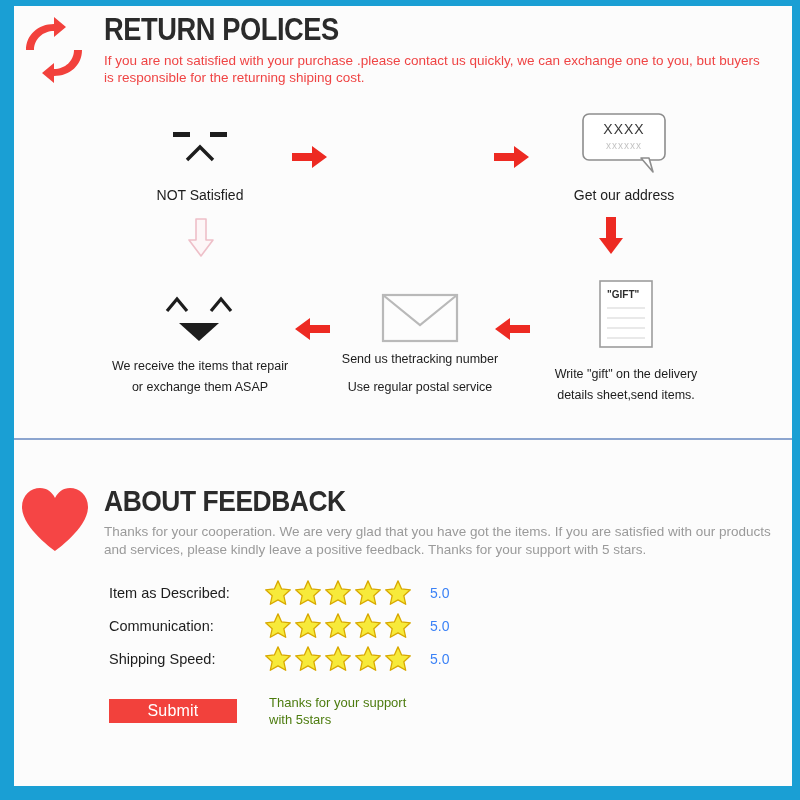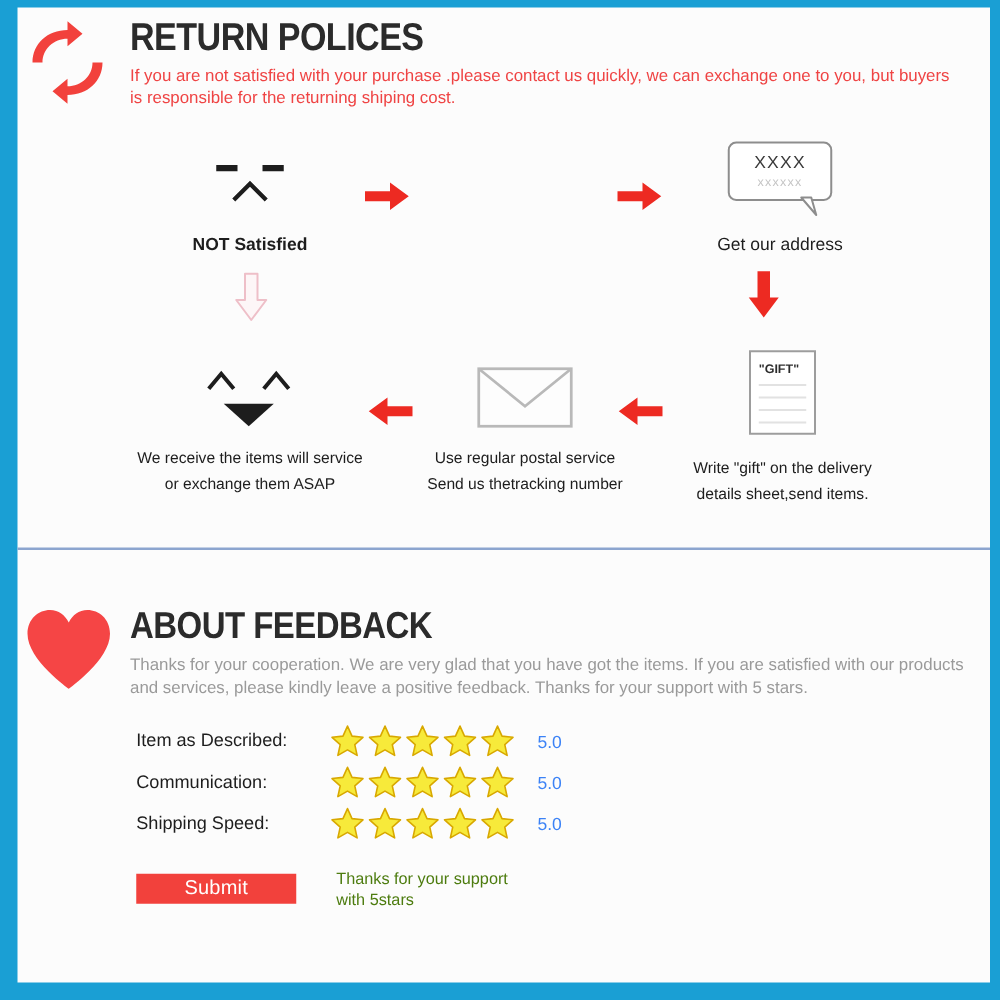--- a/index.html
+++ b/index.html
@@ -86,21 +86,21 @@
   }
   .cap-sm {
     font-size: 12.5px;
     color: #1d1d1d;
     line-height: 19px;
     margin-top: 9px;
     white-space: nowrap;
   }
 
   
-  .c-not   { left: 108px; top: 10px;  width: 156px; font-weight: bold; }
+  .c-not   { left: 108px; top: 10px;  width: 156px; }
   .c-call  { left: 324px; top: 10px;  width: 156px; }
   .c-addr  { left: 530px; top: 2px;   width: 160px; }
   
   .a-r1    { left: 276px; top: 36px; }
   .a-r2    { left: 478px; top: 36px; }
   
   .a-down-pink  { left: 172px; top: 110px; }
   .a-down-red   { left: 582px; top: 108px; }
   
   .c-recv  { left: 78px;  top: 180px; width: 216px; }
@@ -277,33 +277,33 @@
         </div>
 
         <div class="cell c-recv">
           <div class="art">
             <svg viewBox="0 0 110 56" width="110" height="56">
               <path d="M22 22 L32 10 L42 22" fill="none" stroke="#1d1d1d" stroke-width="3.2"></path>
               <path d="M66 22 L76 10 L86 22" fill="none" stroke="#1d1d1d" stroke-width="3.2"></path>
               <path d="M34 34 L74 34 L54 52 Z" fill="#1d1d1d"></path>
             </svg>
           </div>
-          <div class="cap-sm">We receive the items will service</div>
+          <div class="cap-sm">We receive the items that repair</div>
           <div class="cap-sm" style="margin-top:2px">or exchange them ASAP</div>
         </div>
 
         <div class="cell c-post">
           <div class="art">
             <svg viewBox="0 0 90 60" width="90" height="60">
               <rect x="8" y="8" width="74" height="46" fill="#fdfdfd" stroke="#b9b9b9" stroke-width="2.2"></rect>
               <path d="M8 8 L45 38 L82 8" fill="none" stroke="#b9b9b9" stroke-width="2.2"></path>
             </svg>
           </div>
+          <div class="cap-sm" style="margin-top:2px">Send us thetracking number</div>
           <div class="cap-sm">Use regular postal service</div>
-          <div class="cap-sm" style="margin-top:2px">Send us thetracking number</div>
         </div>
 
         <div class="cell c-gift">
           <div class="art" style="height:78px">
             <svg viewBox="0 0 90 78" width="90" height="78">
               <rect x="19" y="3" width="52" height="66" fill="#ffffff" stroke="#9d9d9d" stroke-width="1.6"></rect>
               <text x="26" y="20" font-family="'Liberation Sans',sans-serif" font-size="10" font-weight="bold" fill="#2c2c2c">"GIFT"</text>
               <g stroke="#e2e2e2" stroke-width="1.5">
                 <line x1="26" y1="30" x2="64" y2="30"></line>
                 <line x1="26" y1="40" x2="64" y2="40"></line>

